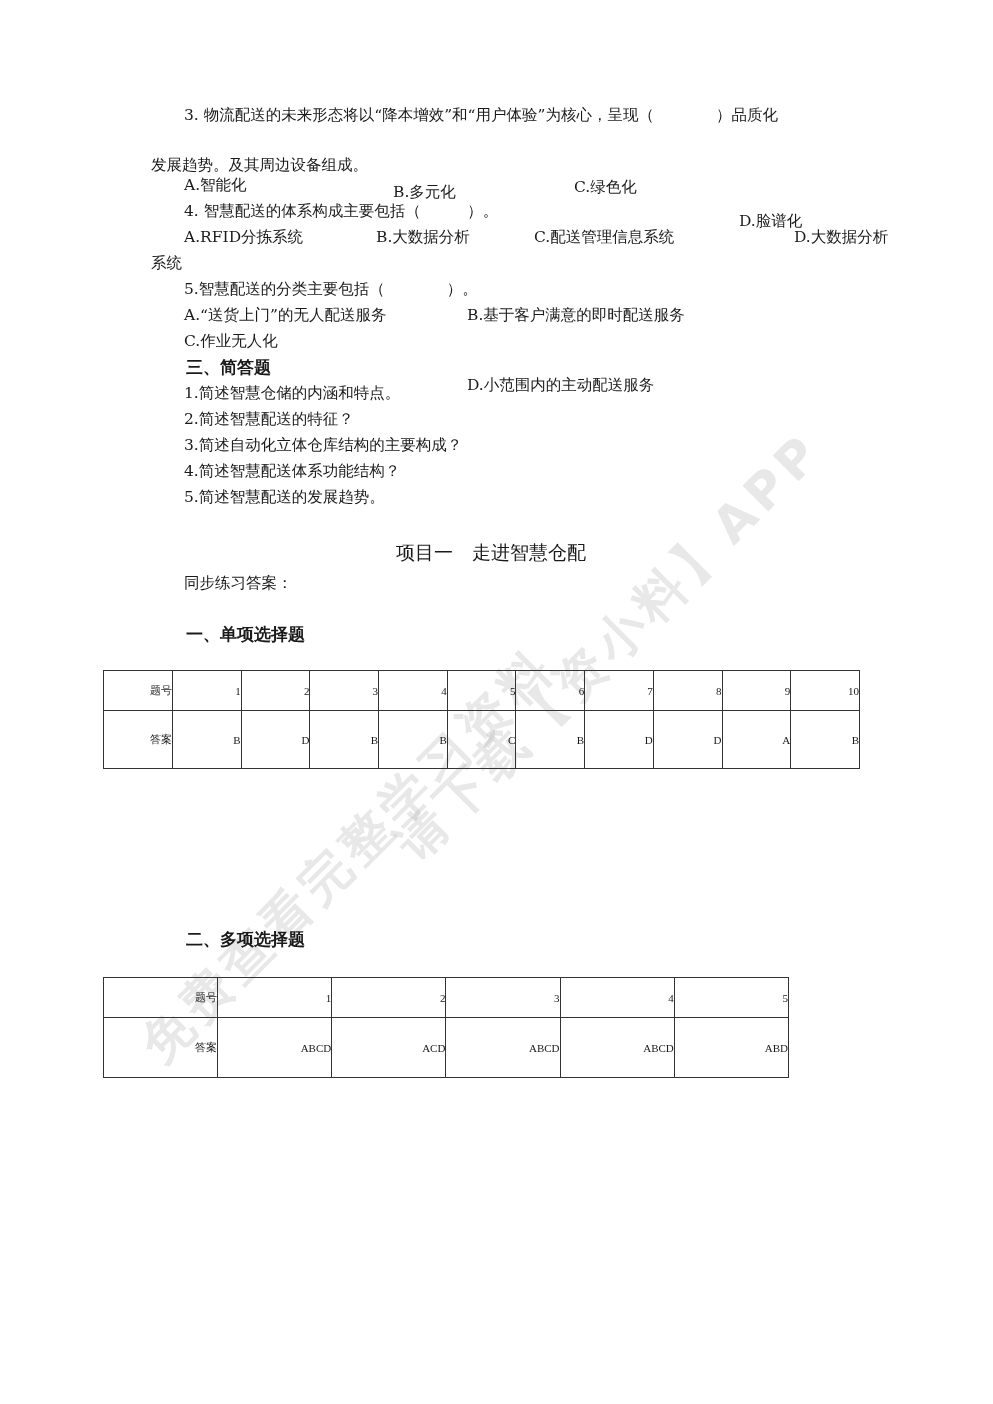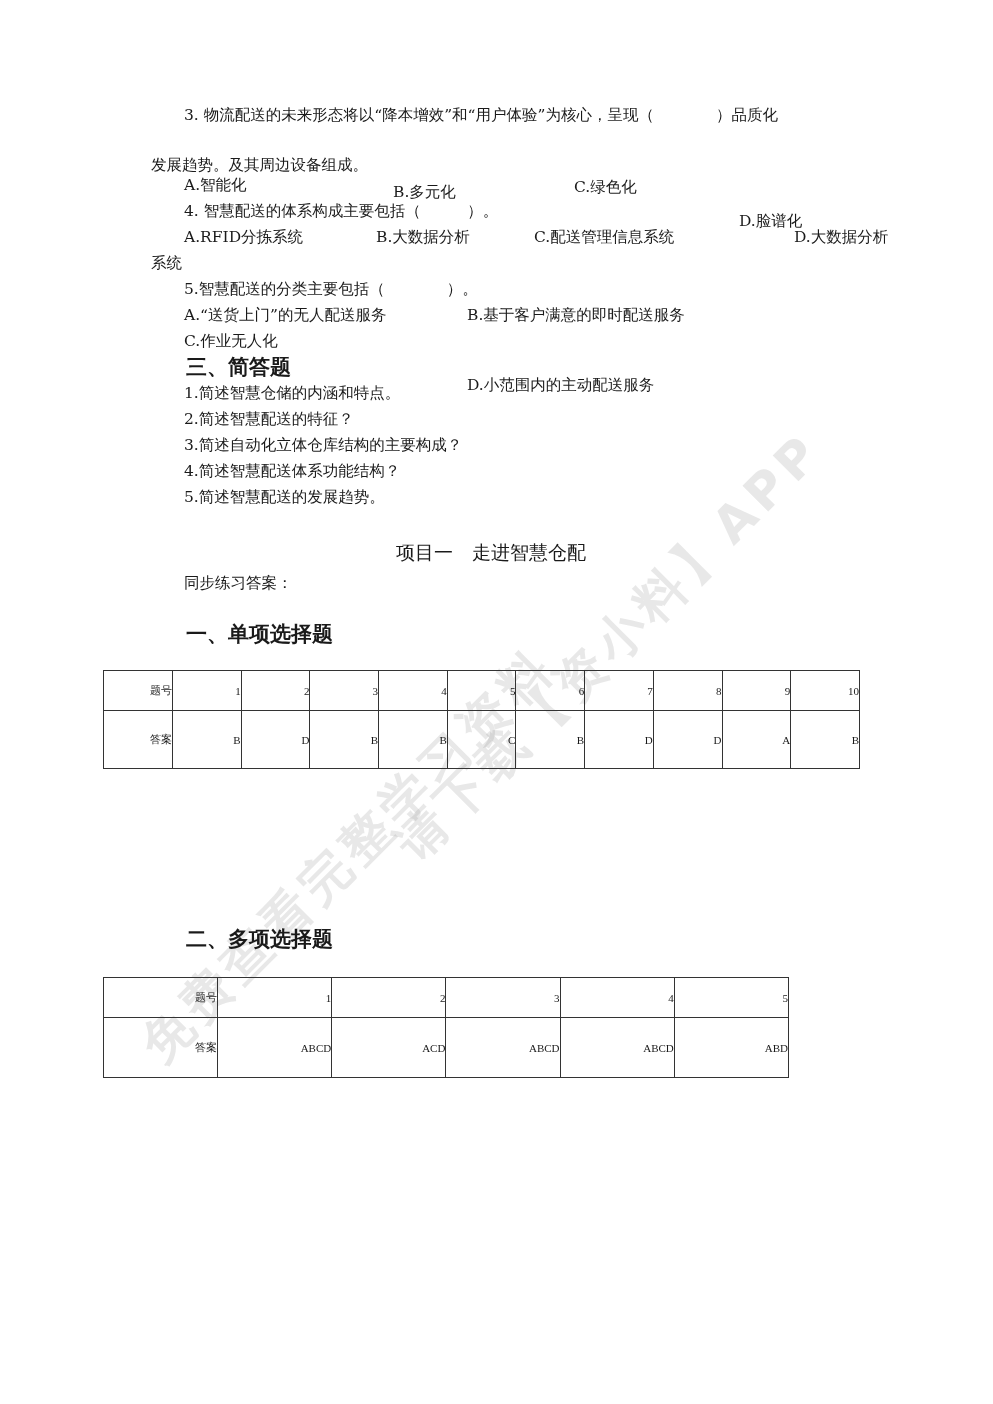--- a/index.html
+++ b/index.html
@@ -46,21 +46,21 @@
     .line {
       position: absolute;
       font-size: 15.5px;
       line-height: 20px;
       white-space: nowrap;
     }
     .opt { position: absolute; font-size: 15.5px; line-height: 20px; white-space: nowrap; }
     .bold-h {
       font-family: "DejaVu Sans", "Liberation Sans", sans-serif;
       font-weight: bold;
-      font-size: 21px;
+      font-size: 17px;
     }
     .proj-title {
       position: absolute;
       left: 396px; top: 539px;
       font-family: "DejaVu Sans", "Liberation Sans", sans-serif;
       font-size: 19px;
       line-height: 26px;
       white-space: pre;
     }
 

